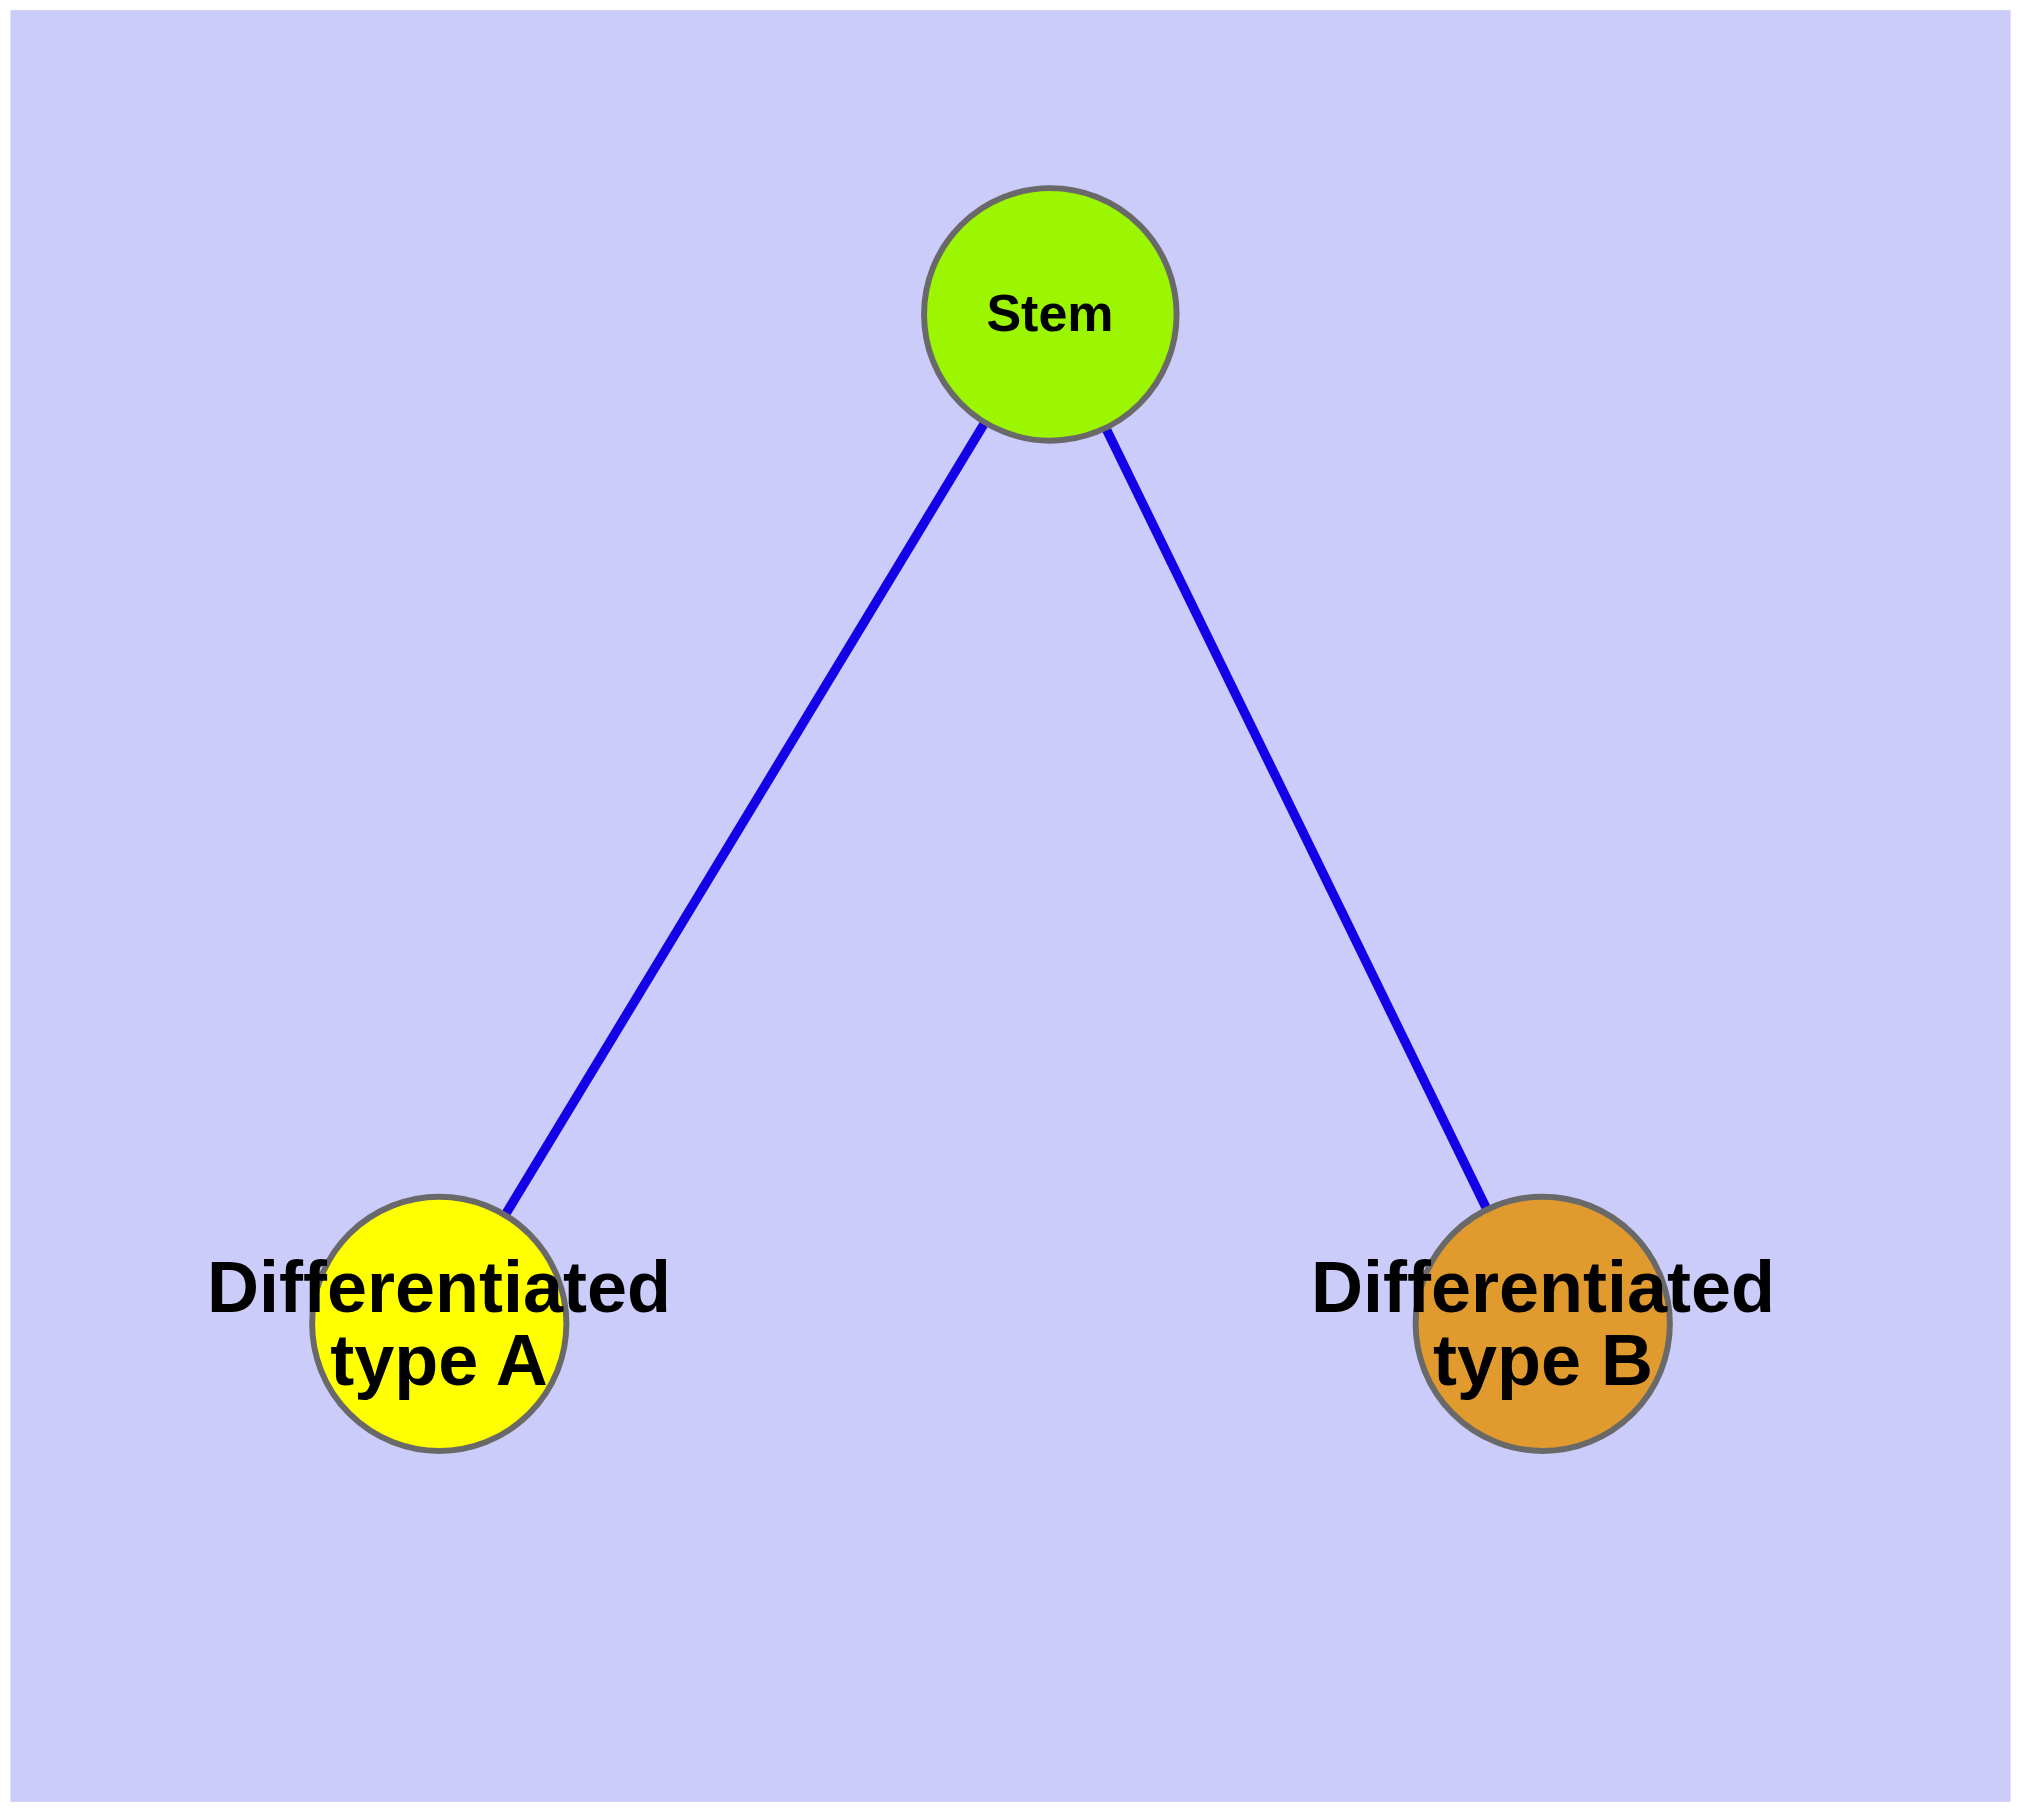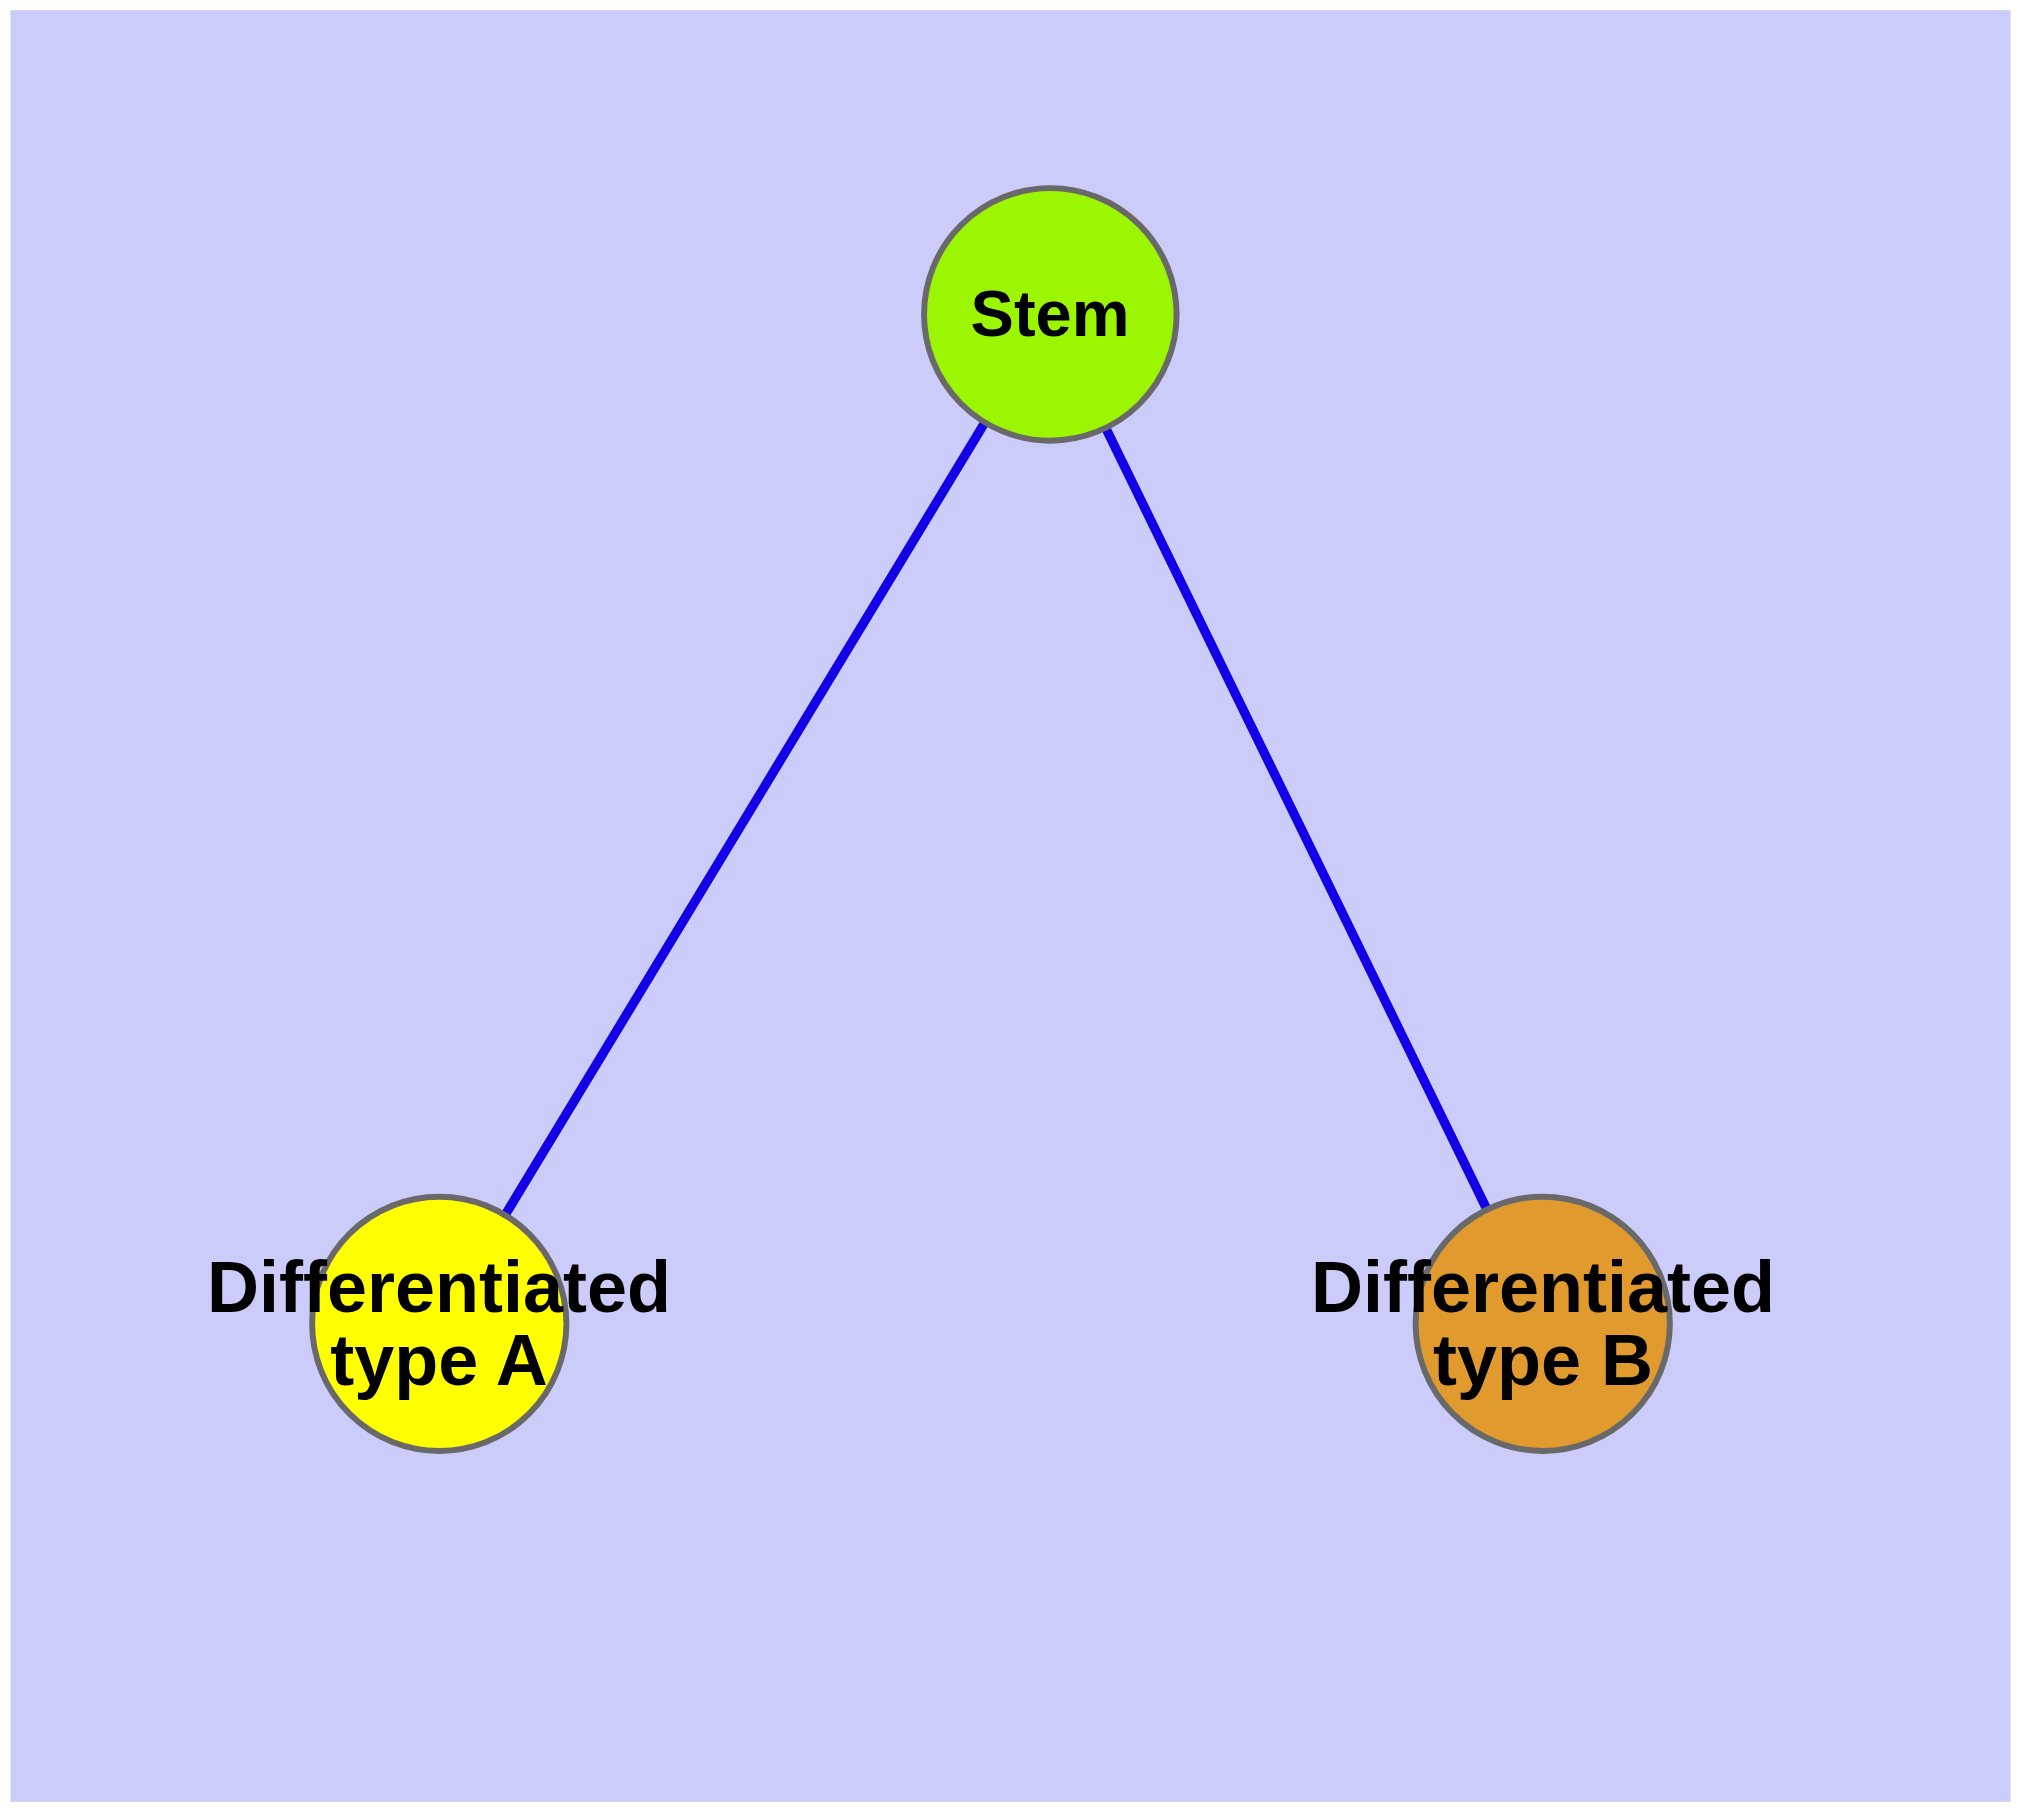--- a/index.html
+++ b/index.html
@@ -71,21 +71,21 @@
       <line id="edge-stem-diff-b" x1="1239" y1="371" x2="1820" y2="1562" stroke="#1400e6" stroke-width="11" stroke-linecap="butt"></line>
     </g>
 
     <g id="nodes-layer">
       <circle id="node-stem" cx="1239" cy="371" r="149" fill="#9cf601" stroke="#696969" stroke-width="7"></circle>
       <circle id="node-diff-a" cx="518" cy="1562" r="150" fill="#ffff00" stroke="#696969" stroke-width="7"></circle>
       <circle id="node-diff-b" cx="1820" cy="1562" r="150" fill="#e09a2e" stroke="#696969" stroke-width="7"></circle>
     </g>
   </svg>
 
-  <div class="node-label" id="label-stem" style="font-size: 65px; left: 1050px; top: 314px; color: rgb(0, 0, 0);">Stem</div>
+  <div class="node-label" id="label-stem" style="font-size: 52px; left: 1050px; top: 314px; color: rgb(0, 0, 0);">Stem</div>
 
   <div class="node-label" id="label-type-a" style="font-size: 72px; left: 439px; top: 1324px; color: rgb(0, 0, 0);">Differentiated
 type A</div>
 
   <div class="node-label" id="label-type-b" style="font-size: 72px; left: 1543px; top: 1324px; color: rgb(0, 0, 0);">Differentiated
 type B</div>
 
 </div>
 
 

